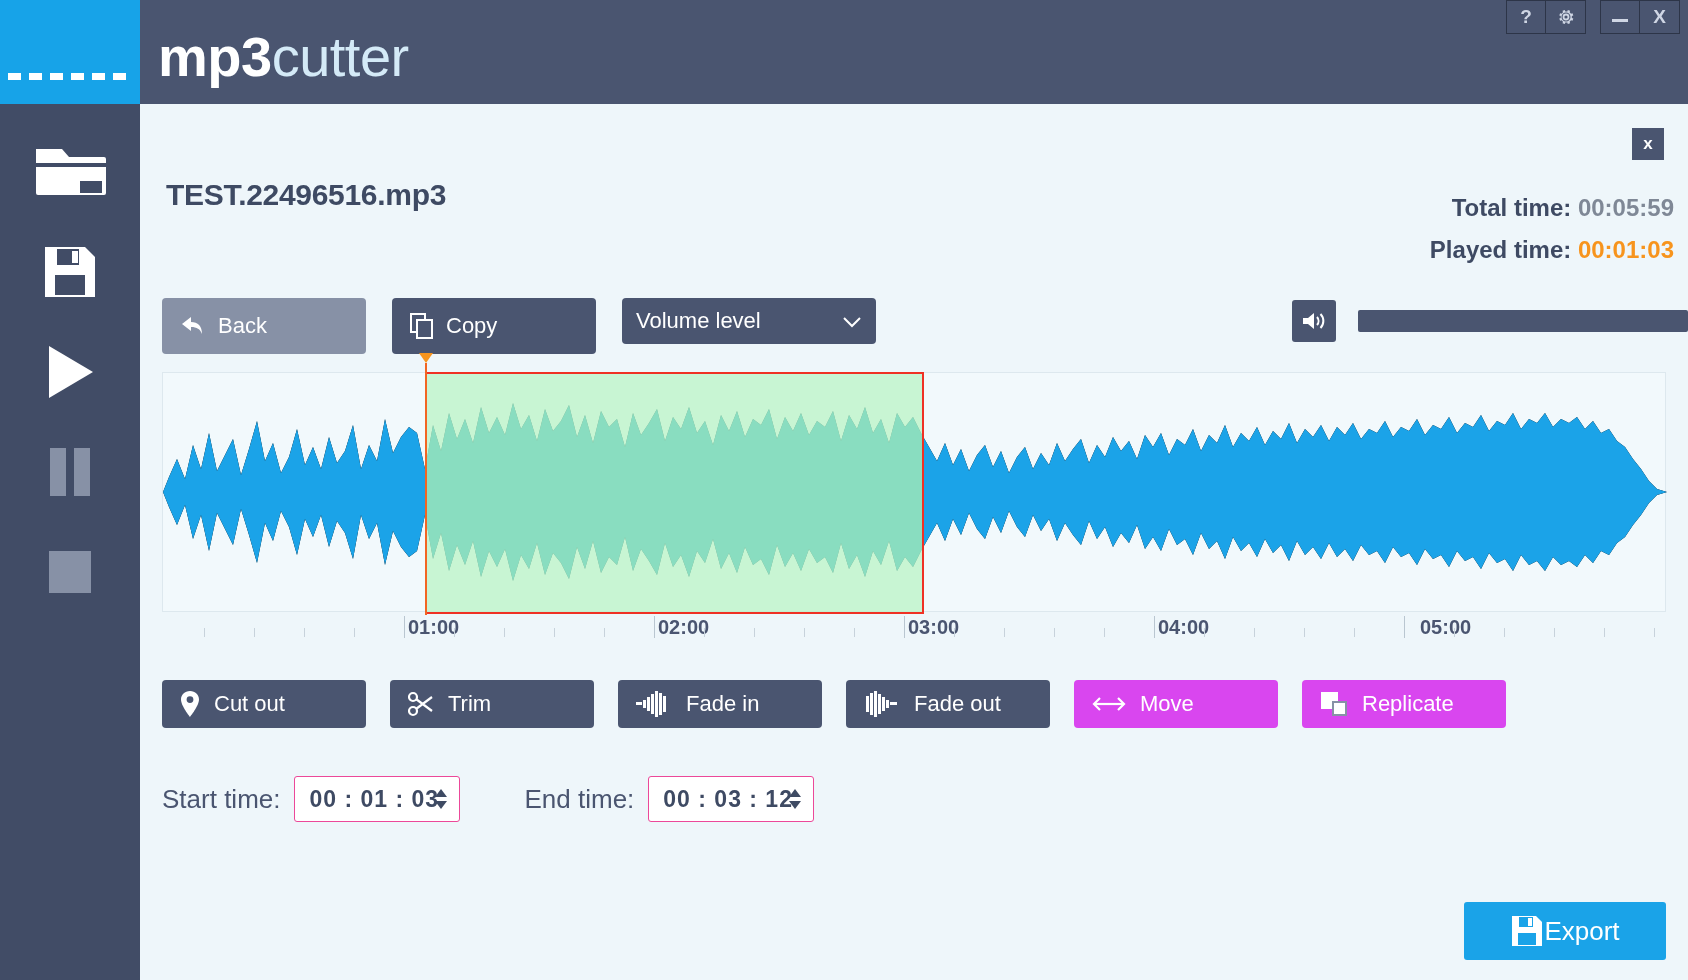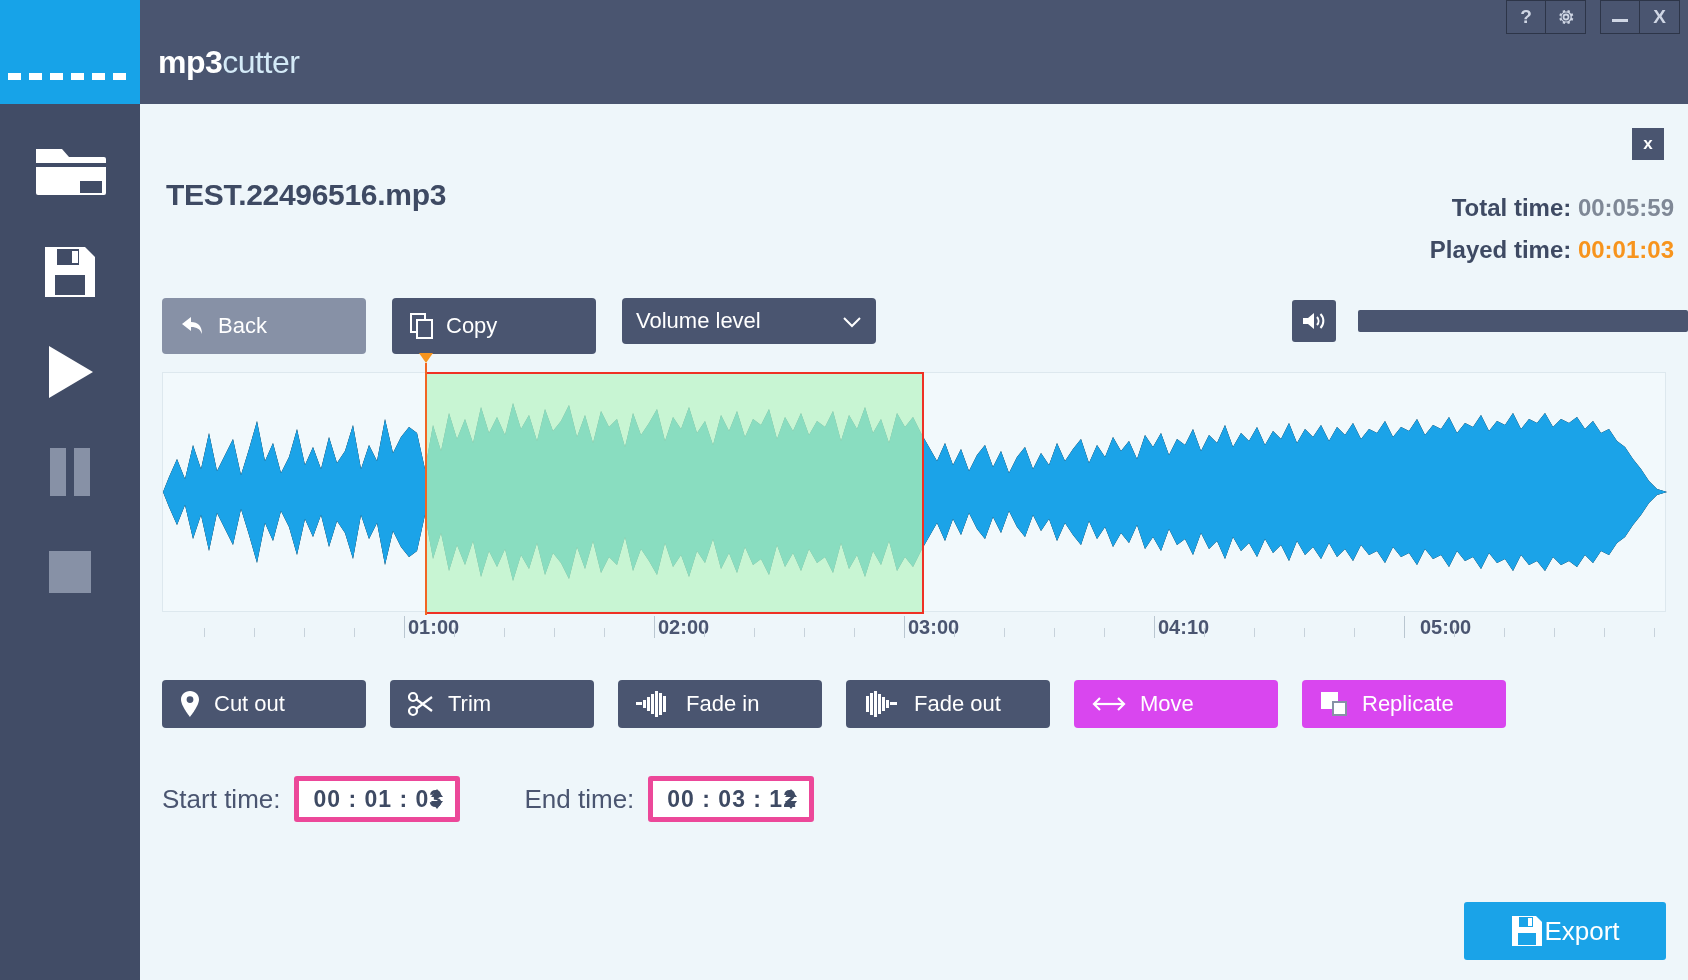--- a/index.html
+++ b/index.html
@@ -19,22 +19,22 @@
     position: absolute; left: 0; top: 0; width: 140px; height: 104px;
     background: #17a3e8;
   }
   .logo-dashes {
     position: absolute; left: 8px; bottom: 24px; width: 126px; height: 7px;
     background: repeating-linear-gradient(to right,
       #ffffff 0px, #ffffff 13px, transparent 13px, transparent 21px);
   }
   .app-title {
     position: absolute; left: 158px; top: 24px;
-    font-size: 32px; font-weight: 400; color: #d4eaf7;
-    letter-spacing: -0.5px; white-space: nowrap; margin-top: 20px;
+    font-size: 56px; font-weight: 400; color: #d4eaf7;
+    letter-spacing: -0.5px; white-space: nowrap;
   }
   .app-title .bold { font-weight: 600; color: #ffffff; }
   
   .winbtns { position: absolute; top: 0px; right: 8px; display: flex; align-items: center; gap: 0px; }
   .winbtn {
     width: 40px; height: 34px; background: #4a5570;
     border: 1px solid #2d3548;
     display: flex; align-items: center; justify-content: center;
     color: #cfd6e4; font-size: 19px; font-weight: bold;
     cursor: pointer;
@@ -152,21 +152,21 @@
     font-size: 22px; display: flex; align-items: center; gap: 14px;
     padding: 0 18px; cursor: pointer; white-space: nowrap;
   }
   .abtn.light { background: #d946ef; }
 
   
   .timefields { position: absolute; left: 22px; top: 672px; display: flex; align-items: center; gap: 0px; }
   .tf-label { font-size: 26px; color: #4a5570; margin-right: 14px; white-space: nowrap; }
   .spinner {
     position: relative; width: 166px; height: 46px; background: #ffffff;
-    border: 5px solid #ec4899; border-radius: 3px;
+    border: 1px solid #ec4899; border-radius: 3px;
     display: flex; align-items: center; padding-left: 14px;
     font-size: 23px; font-weight: bold; color: #3e4a63; letter-spacing: 1px;
     cursor: text;
   }
   .spin-arrows {
     position: absolute; right: 12px; top: 50%; transform: translateY(-50%);
     display: flex; flex-direction: column; gap: 4px; cursor: pointer;
   }
   .tri-up { width:0;height:0;border-left:6px solid transparent;border-right:6px solid transparent;border-bottom:8px solid #3e4a63; }
   .tri-dn { width:0;height:0;border-left:6px solid transparent;border-right:6px solid transparent;border-top:8px solid #3e4a63; }
@@ -343,21 +343,21 @@
     <div class="tick-minor" style="left:592px;"></div>
     <div class="tick-minor" style="left:642px;"></div>
     <div class="tick-minor" style="left:692px;"></div>
     <div class="tick-major" style="left:742px;"></div>
     <div class="tick-label" style="left:742px;">03:00</div>
     <div class="tick-minor" style="left:792px;"></div>
     <div class="tick-minor" style="left:842px;"></div>
     <div class="tick-minor" style="left:892px;"></div>
     <div class="tick-minor" style="left:942px;"></div>
     <div class="tick-major" style="left:992px;"></div>
-    <div class="tick-label" style="left:992px;">04:10</div>
+    <div class="tick-label" style="left:992px;">04:00</div>
     <div class="tick-minor" style="left:1042px;"></div>
     <div class="tick-minor" style="left:1092px;"></div>
     <div class="tick-minor" style="left:1142px;"></div>
     <div class="tick-minor" style="left:1192px;"></div>
     <div class="tick-major" style="left:1242px;"></div>
     <div class="tick-label" style="left:1242px;margin-left:12px;">05:00</div>
     <div class="tick-minor" style="left:1292px;"></div>
     <div class="tick-minor" style="left:1342px;"></div>
     <div class="tick-minor" style="left:1392px;"></div>
     <div class="tick-minor" style="left:1442px;"></div>

